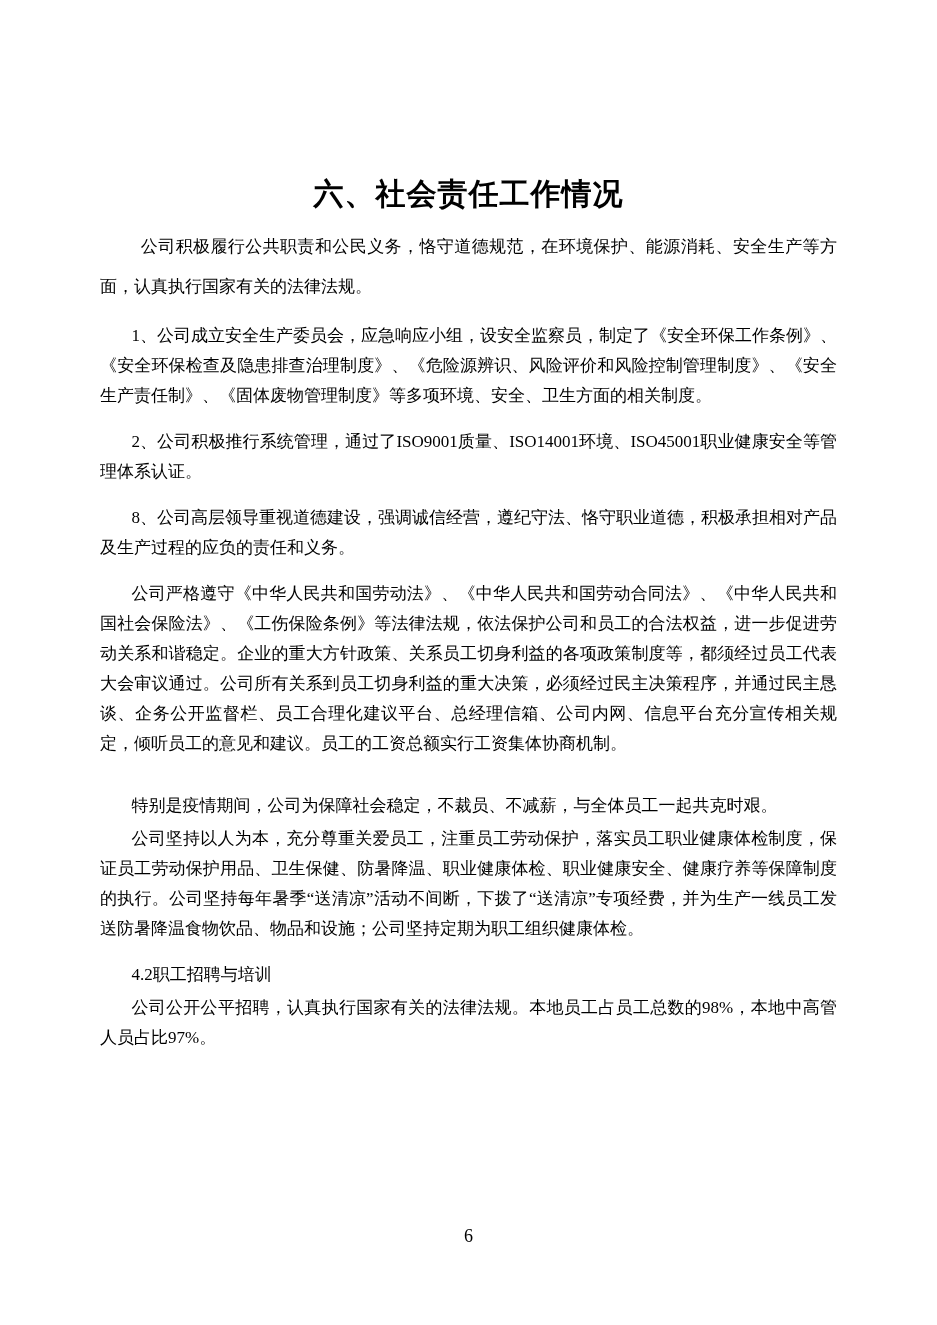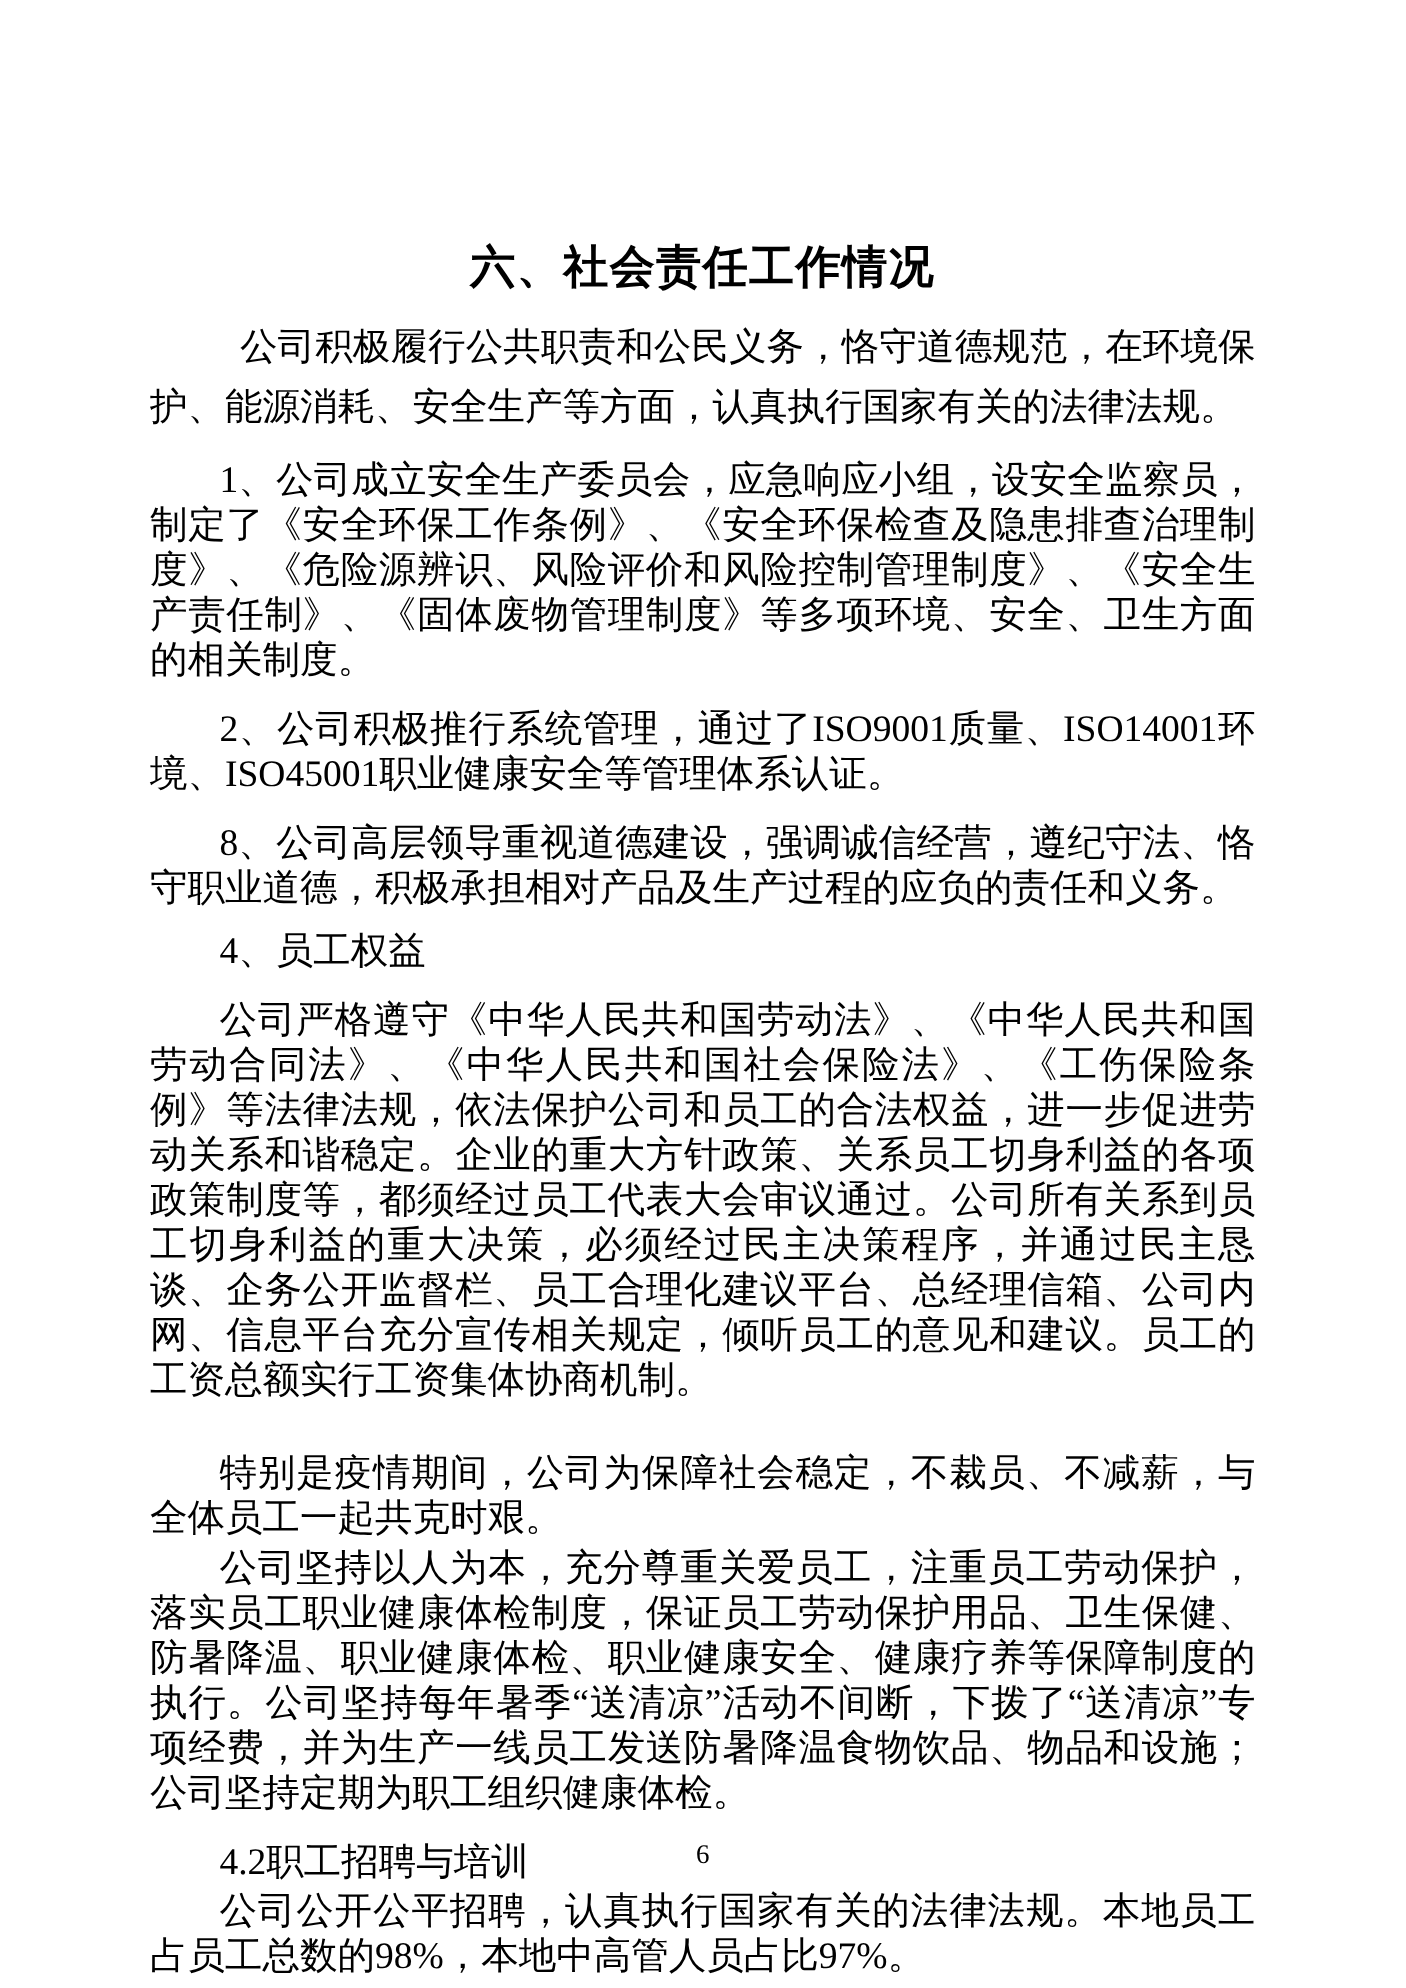--- a/index.html
+++ b/index.html
@@ -12,36 +12,36 @@
     width: 937px;
     height: 1325px;
     background: #ffffff;
     color: #000000;
     font-family: "Liberation Serif", "DejaVu Serif", serif;
     overflow: hidden;
   }
   .content {
     position: absolute;
     left: 100px;
-    top: 0;
+    top: 15px;
     width: 737px;
     padding-top: 162px;
   }
   .doc-title {
     margin: 0;
     font-family: "DejaVu Sans", "Liberation Sans", sans-serif;
     font-weight: bold;
     font-size: 30px;
     line-height: 34px;
     text-align: center;
     letter-spacing: 1px;
   }
   .para {
     margin: 16px 0 0 0;
-    font-size: 25px;
+    font-size: 17px;
     line-height: 30px;
     text-align: justify;
     text-indent: 1.85em;
     word-break: break-all;
   }
   .para.intro {
     line-height: 40px;
     text-indent: 2.4em;
     margin-top: 16px;
   }
@@ -66,21 +66,20 @@
 </head>
 <body>
 
 <div class="page">
   <div class="content">
     <h1 class="doc-title">六、社会责任工作情况</h1>
     <p class="para intro">公司积极履行公共职责和公民义务，恪守道德规范，在环境保护、能源消耗、安全生产等方面，认真执行国家有关的法律法规。</p>
     <p class="para mt14">1、公司成立安全生产委员会，应急响应小组，设安全监察员，制定了《安全环保工作条例》、《安全环保检查及隐患排查治理制度》、《危险源辨识、风险评价和风险控制管理制度》、《安全生产责任制》、《固体废物管理制度》等多项环境、安全、卫生方面的相关制度。</p>
     <p class="para">2、公司积极推行系统管理，通过了ISO9001质量、ISO14001环境、ISO45001职业健康安全等管理体系认证。</p>
     <p class="para">8、公司高层领导重视道德建设，强调诚信经营，遵纪守法、恪守职业道德，积极承担相对产品及生产过程的应负的责任和义务。</p>
-    <p class="para mt12">4、员工权益</p>
     <p class="para">公司严格遵守《中华人民共和国劳动法》、《中华人民共和国劳动合同法》、《中华人民共和国社会保险法》、《工伤保险条例》等法律法规，依法保护公司和员工的合法权益，进一步促进劳动关系和谐稳定。企业的重大方针政策、关系员工切身利益的各项政策制度等，都须经过员工代表大会审议通过。公司所有关系到员工切身利益的重大决策，必须经过民主决策程序，并通过民主恳谈、企务公开监督栏、员工合理化建议平台、总经理信箱、公司内网、信息平台充分宣传相关规定，倾听员工的意见和建议。员工的工资总额实行工资集体协商机制。</p>
     <p class="para mt20">特别是疫情期间，公司为保障社会稳定，不裁员、不减薪，与全体员工一起共克时艰。</p>
     <p class="para mt13">公司坚持以人为本，充分尊重关爱员工，注重员工劳动保护，落实员工职业健康体检制度，保证员工劳动保护用品、卫生保健、防暑降温、职业健康体检、职业健康安全、健康疗养等保障制度的执行。公司坚持每年暑季“送清凉”活动不间断，下拨了“送清凉”专项经费，并为生产一线员工发送防暑降温食物饮品、物品和设施；公司坚持定期为职工组织健康体检。</p>
     <p class="para mt17">4.2职工招聘与培训</p>
     <p class="para mt13">公司公开公平招聘，认真执行国家有关的法律法规。本地员工占员工总数的98%，本地中高管人员占比97%。</p>
   </div>
   <div class="page-number">6</div>
 </div>
 
 </body></html>

